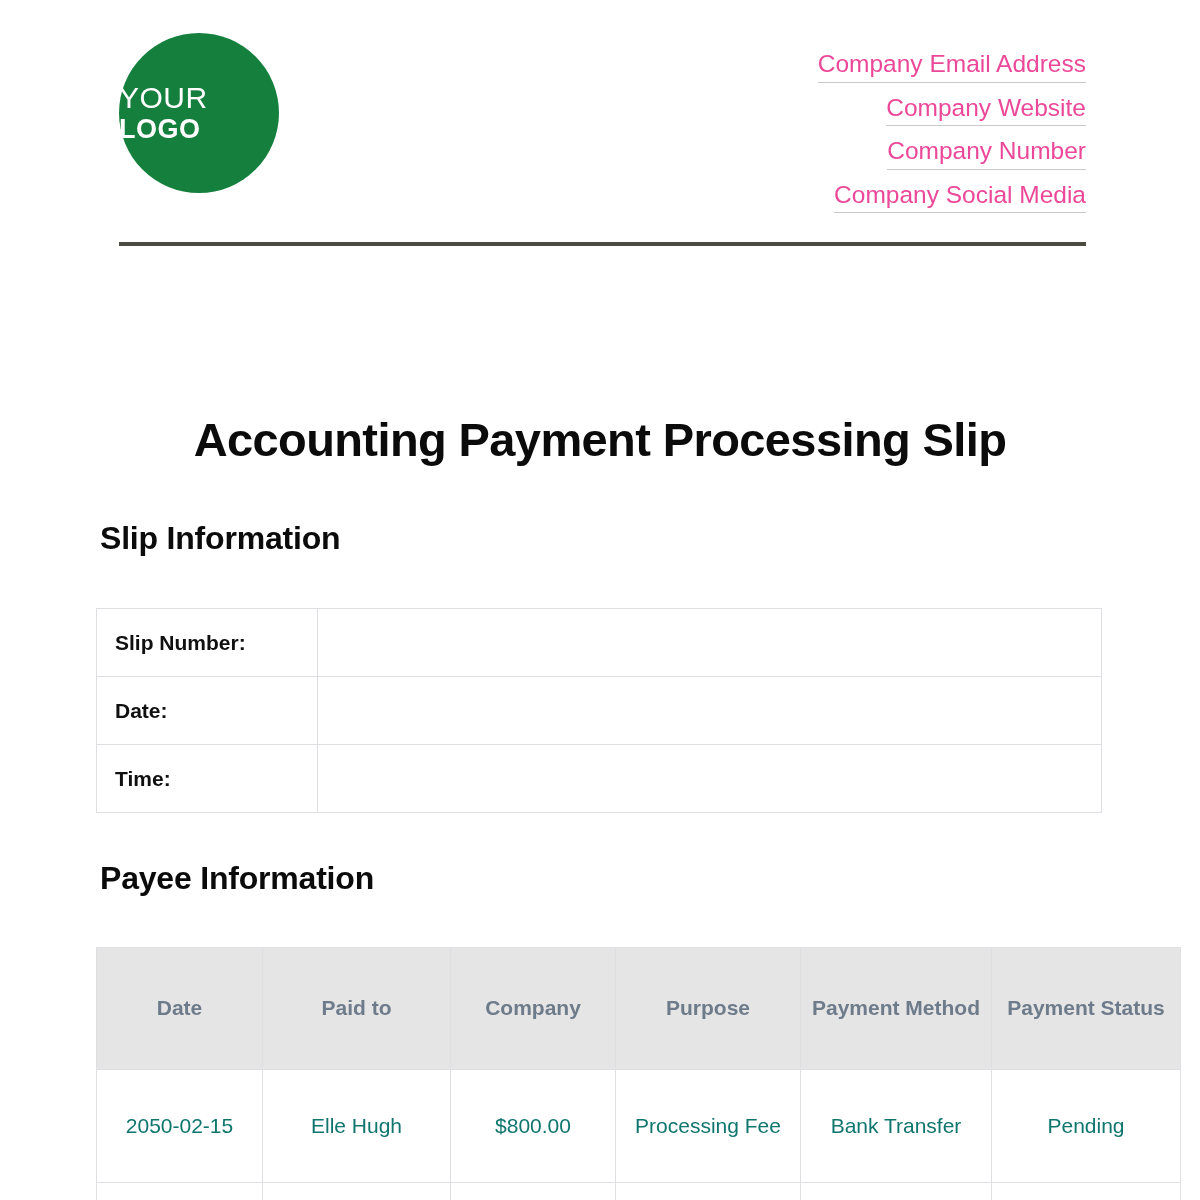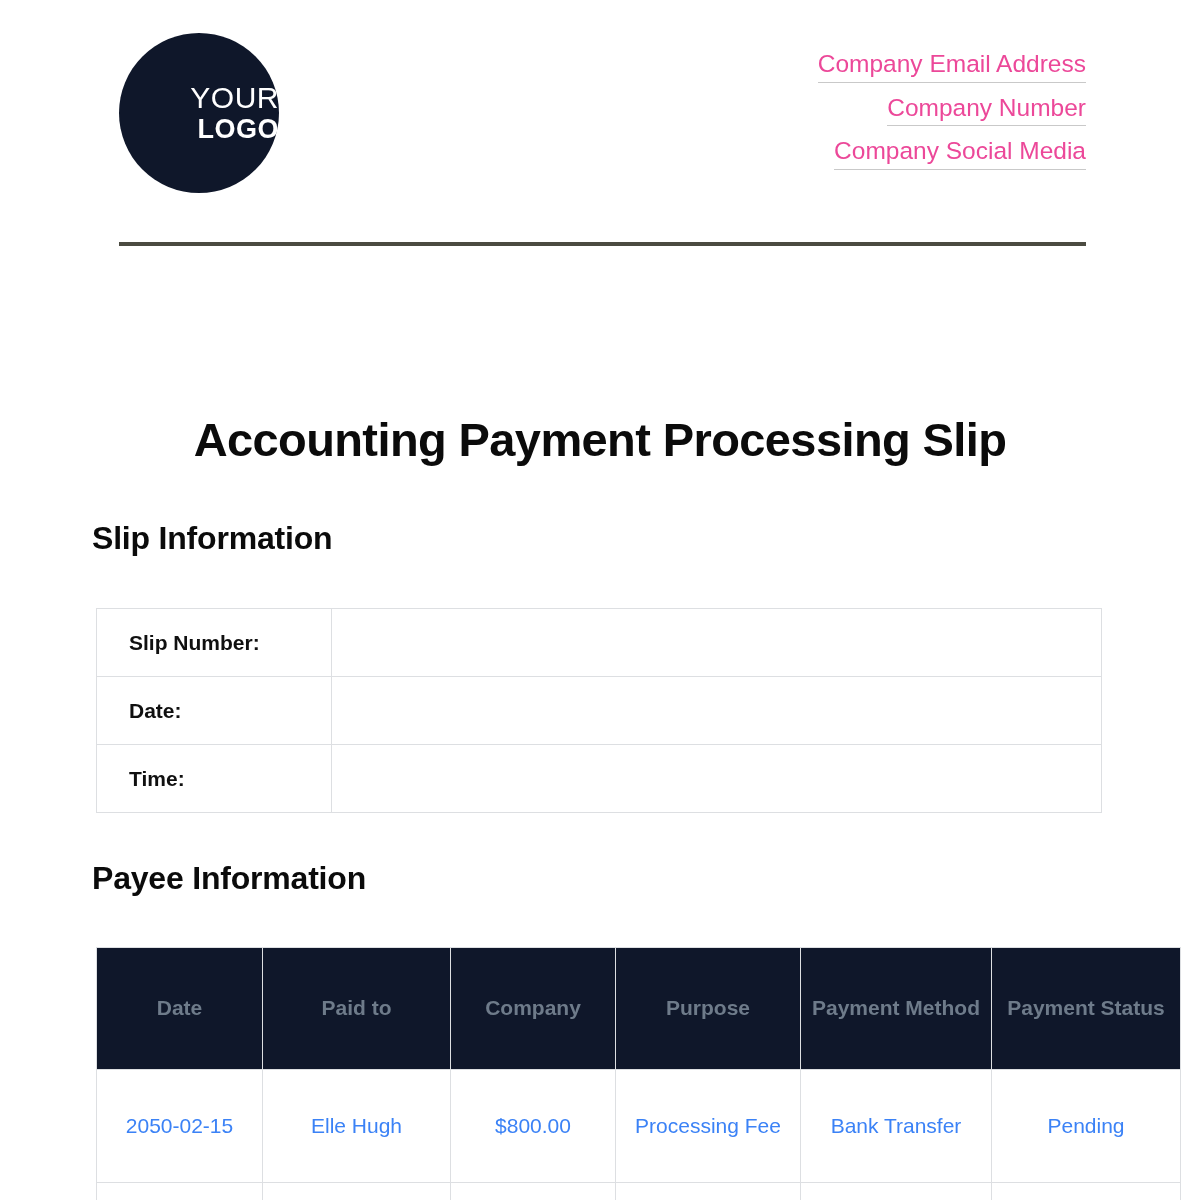--- a/index.html
+++ b/index.html
@@ -32,24 +32,24 @@
     height: 196px;
     display: flex;
     align-items: flex-start;
     justify-content: space-between;
   }
 
   .logo {
     width: 160px;
     height: 160px;
     border-radius: 50%;
-    background: #0f172a;
+    background: #15803d;
     display: flex;
     flex-direction: column;
-    align-items: flex-end;
+    align-items: flex-start;
     justify-content: center;
     line-height: 1;
     flex: 0 0 auto;
   }
   .logo-your {
     color: #ffffff;
     font-size: 30px;
     font-weight: 400;
     letter-spacing: 0.5px;
   }
@@ -98,21 +98,21 @@
     font-size: 47px;
     font-weight: 700;
     letter-spacing: -0.6px;
     color: #0b0b0b;
     line-height: 1.1;
   }
 
   
   .section-heading {
     position: absolute;
-    left: 92px;
+    left: 100px;
     font-size: 32px;
     font-weight: 700;
     color: #0b0b0b;
     line-height: 1.1;
     letter-spacing: -0.2px;
   }
   #heading-slip { top: 521px; }
   #heading-payee { top: 861px; }
 
   
@@ -132,43 +132,43 @@
   
   #slip-table { top: 608px; }
   #slip-table td {
     height: 67px;
   }
   #slip-table .label-cell {
     width: 202px;
     font-size: 21px;
     font-weight: 700;
     color: #101010;
-    padding-left: 32px;
+    padding-left: 18px;
   }
   #slip-table .value-cell {
     background: #ffffff;
   }
 
   
   #payee-table { top: 947px; }
   #payee-table th {
-    background: #0f172a;
+    background: #e5e5e5;
     height: 121px;
     font-size: 21px;
     font-weight: 700;
     color: #6e7b8a;
     text-align: center;
     line-height: 1.35;
     padding: 0 6px;
   }
   #payee-table td {
     height: 112px;
     font-size: 21px;
     font-weight: 400;
-    color: #3b82f6;
+    color: #0f766e;
     text-align: center;
     line-height: 1.35;
     padding: 0 18px;
   }
   .col-date   { width: 153px; }
   .col-paid   { width: 175px; }
   .col-amount { width: 152px; }
   .col-purp   { width: 172px; }
   .col-method { width: 178px; margin-left: 44px; }
   .col-status { width: 176px; }
@@ -180,20 +180,21 @@
 
   <div class="header">
 
     <div class="logo">
       <span class="logo-your">YOUR</span>
       <span class="logo-logo">LOGO</span>
     </div>
 
     <div class="contact">
       <div class="contact-line">Company Email Address</div>
+      <div class="contact-line">Company Website</div>
       <div class="contact-line">Company Number</div>
       <div class="contact-line">Company Social Media</div>
     </div>
 
   </div>
 
   <div class="header-rule"></div>
 
   <div class="doc-title">Accounting Payment Processing Slip</div>
 

